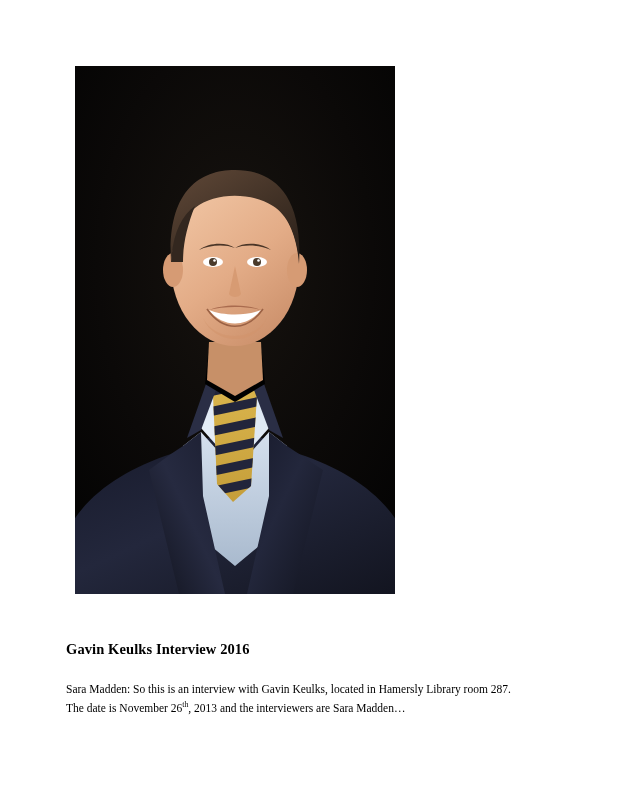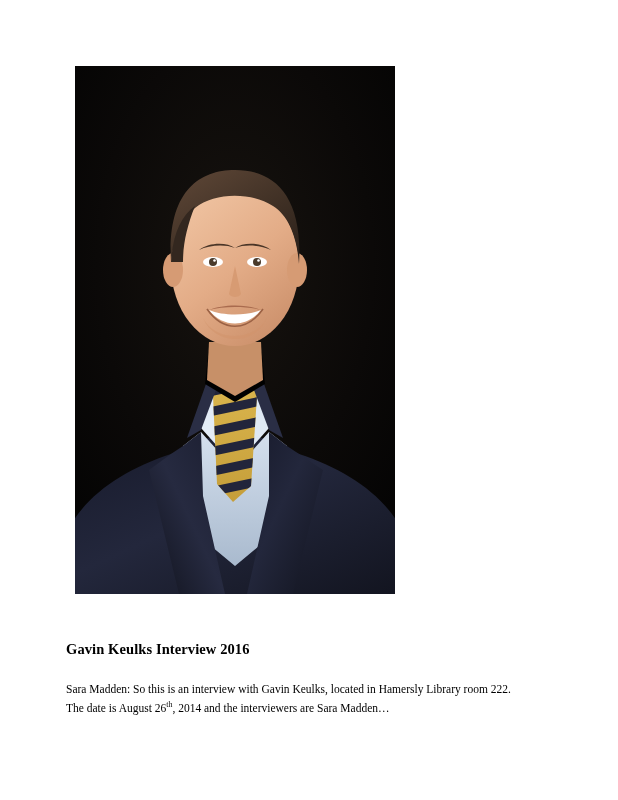--- a/index.html
+++ b/index.html
@@ -172,18 +172,18 @@
         <path d="M132 243 C148 266 172 266 188 243" fill="none" stroke="#9b6245" stroke-width="1.6"></path>
 
         <path d="M128 252 C140 280 180 280 192 252 C180 276 140 276 128 252 Z" fill="#d2936c" opacity="0.55"></path>
       </g>
     </svg>
   </div>
 
   <div class="doc-body">
     <h1 class="doc-title">Gavin Keulks Interview 2016</h1>
     <p class="doc-para">
-      <span class="line">Sara Madden:  So this is an interview with Gavin Keulks, located in Hamersly Library room 222.</span>
-      <span class="line"><span>The date is August 26</span><sup>th</sup><span>, 2014 and the interviewers are Sara Madden…</span></span>
+      <span class="line">Sara Madden:  So this is an interview with Gavin Keulks, located in Hamersly Library room 287.</span>
+      <span class="line"><span>The date is November 26</span><sup>th</sup><span>, 2013 and the interviewers are Sara Madden…</span></span>
     </p>
   </div>
 
 </div>
 
 </body></html>

